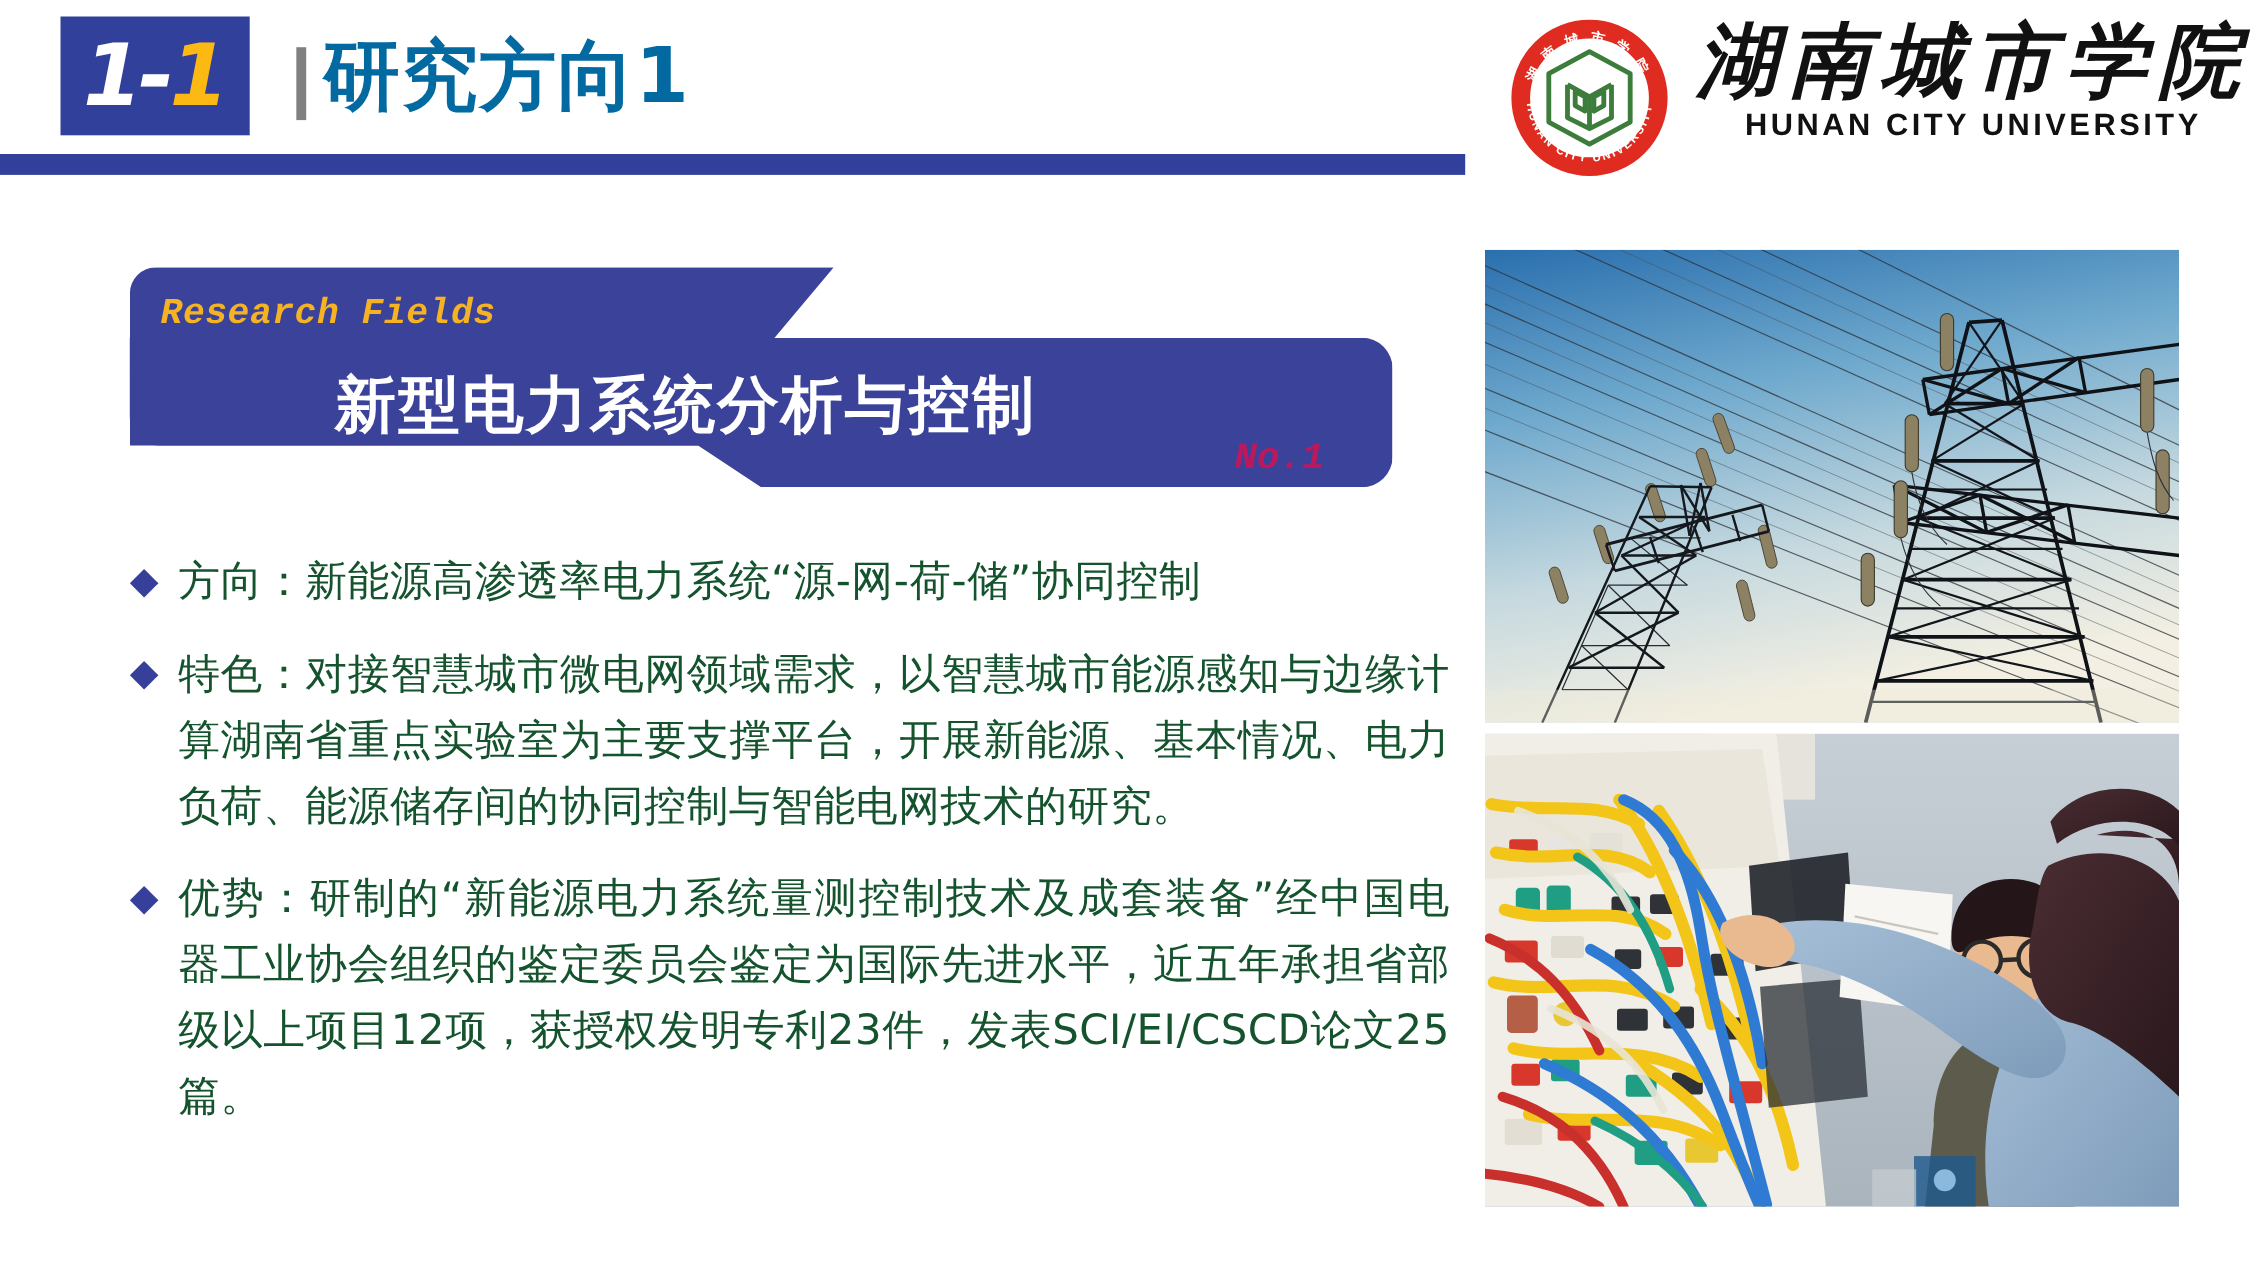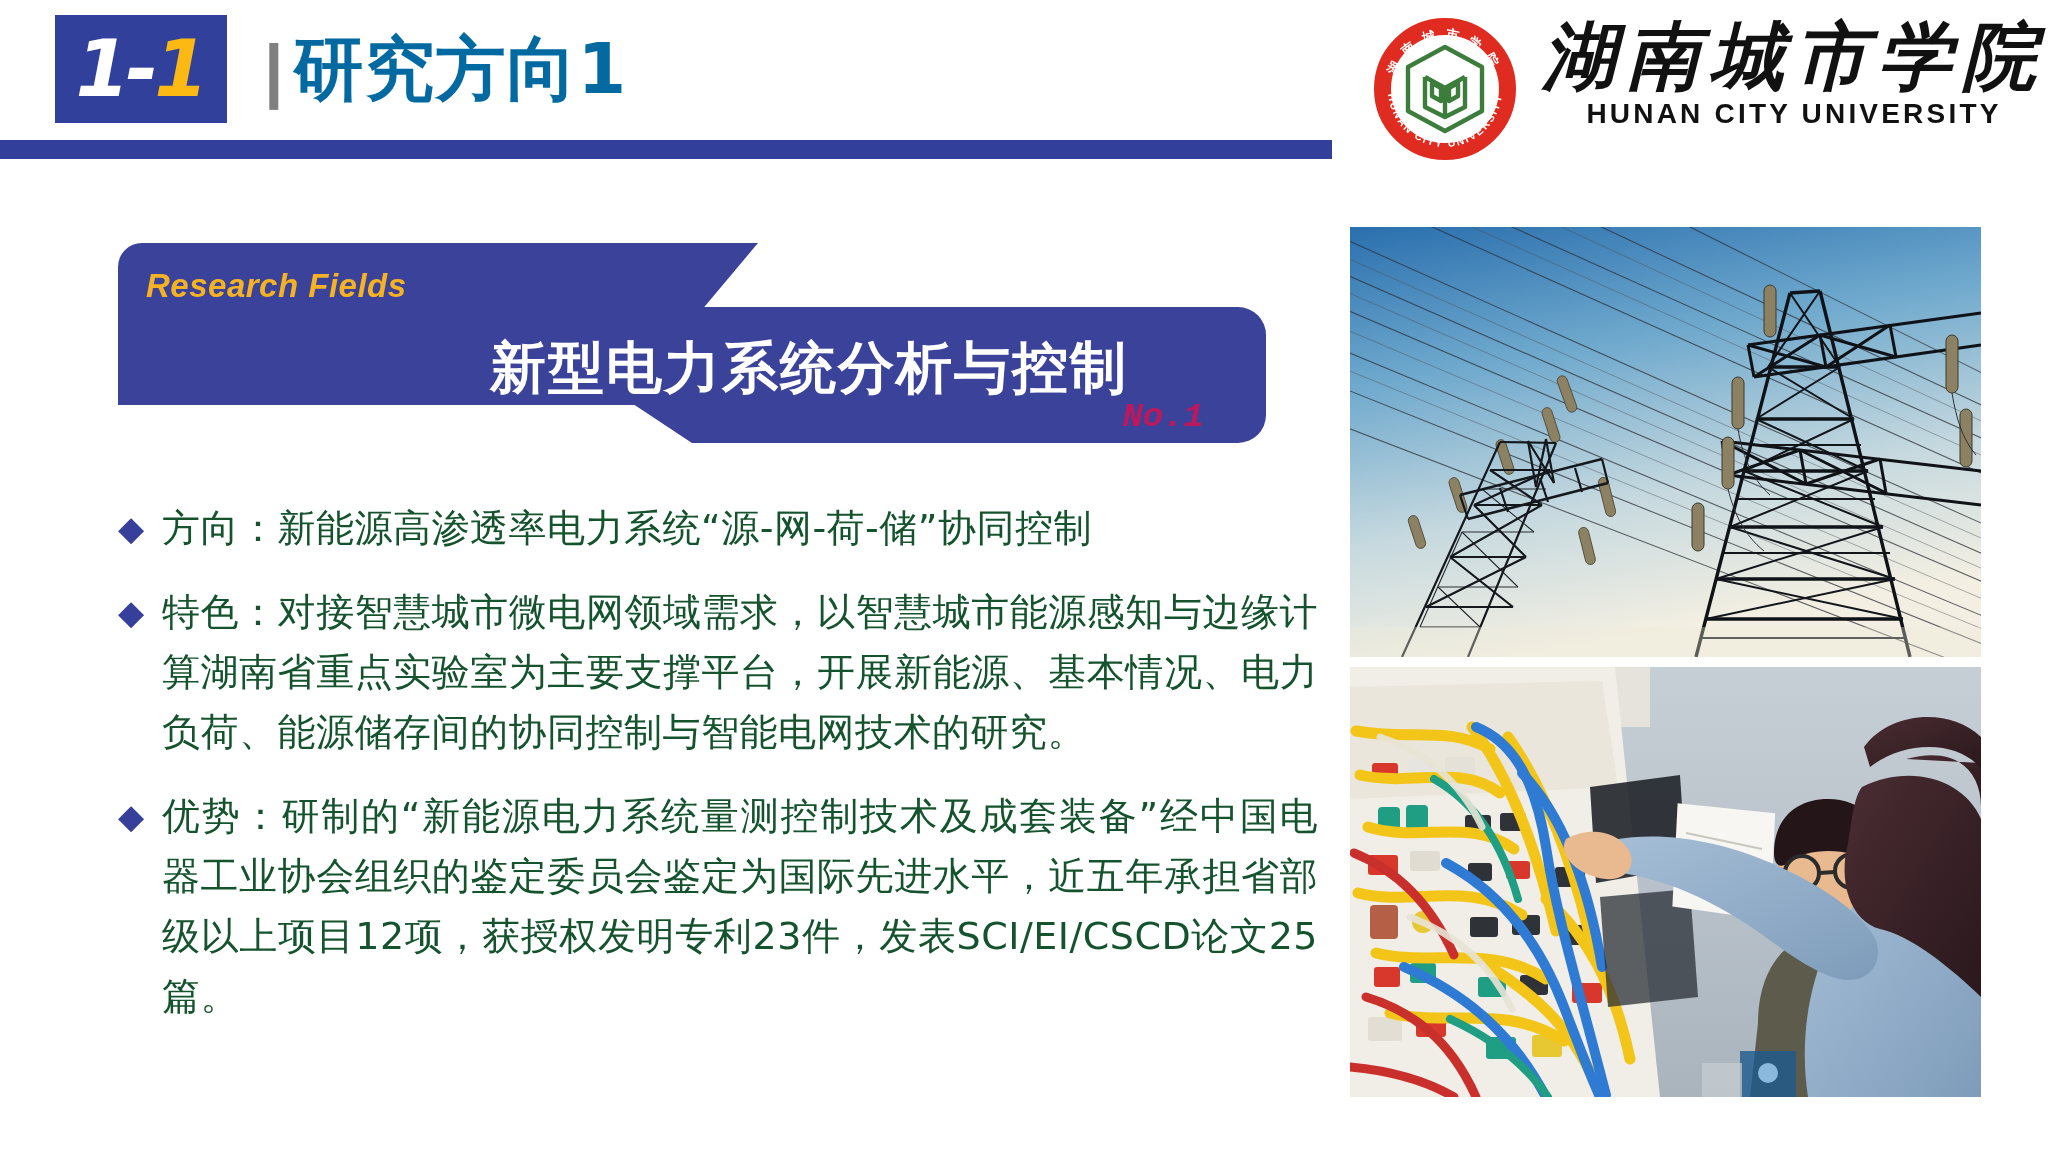--- a/index.html
+++ b/index.html
@@ -142,29 +142,29 @@
     left: 0; top: 64px;
     width: 520px; height: 98px;
     background: #3b4299;
     border-radius: 0 0 0 26px;
   }
   #banner-eyebrow {
     position: absolute;
     left: 28px; top: 24px;
     font-size: 33px; font-weight: bold; font-style: italic;
     color: #f5b323;
-    font-family: Liberation Sans, sans-serif;
+    font-family: Liberation Mono, monospace;
     letter-spacing: 0.5px;
     z-index: 5;
   }
   #banner-heading {
     position: absolute;
     left: 0; top: 88px;
     width: 1010px;
-    text-align: right;
+    text-align: center;
     font-size: 56px; font-weight: bold;
     color: #ffffff;
     font-family: Liberation Mono, monospace;
     letter-spacing: 2px;
     z-index: 5;
     white-space: nowrap;
   }
   #banner-number {
     position: absolute;
     right: 62px; top: 155px;

